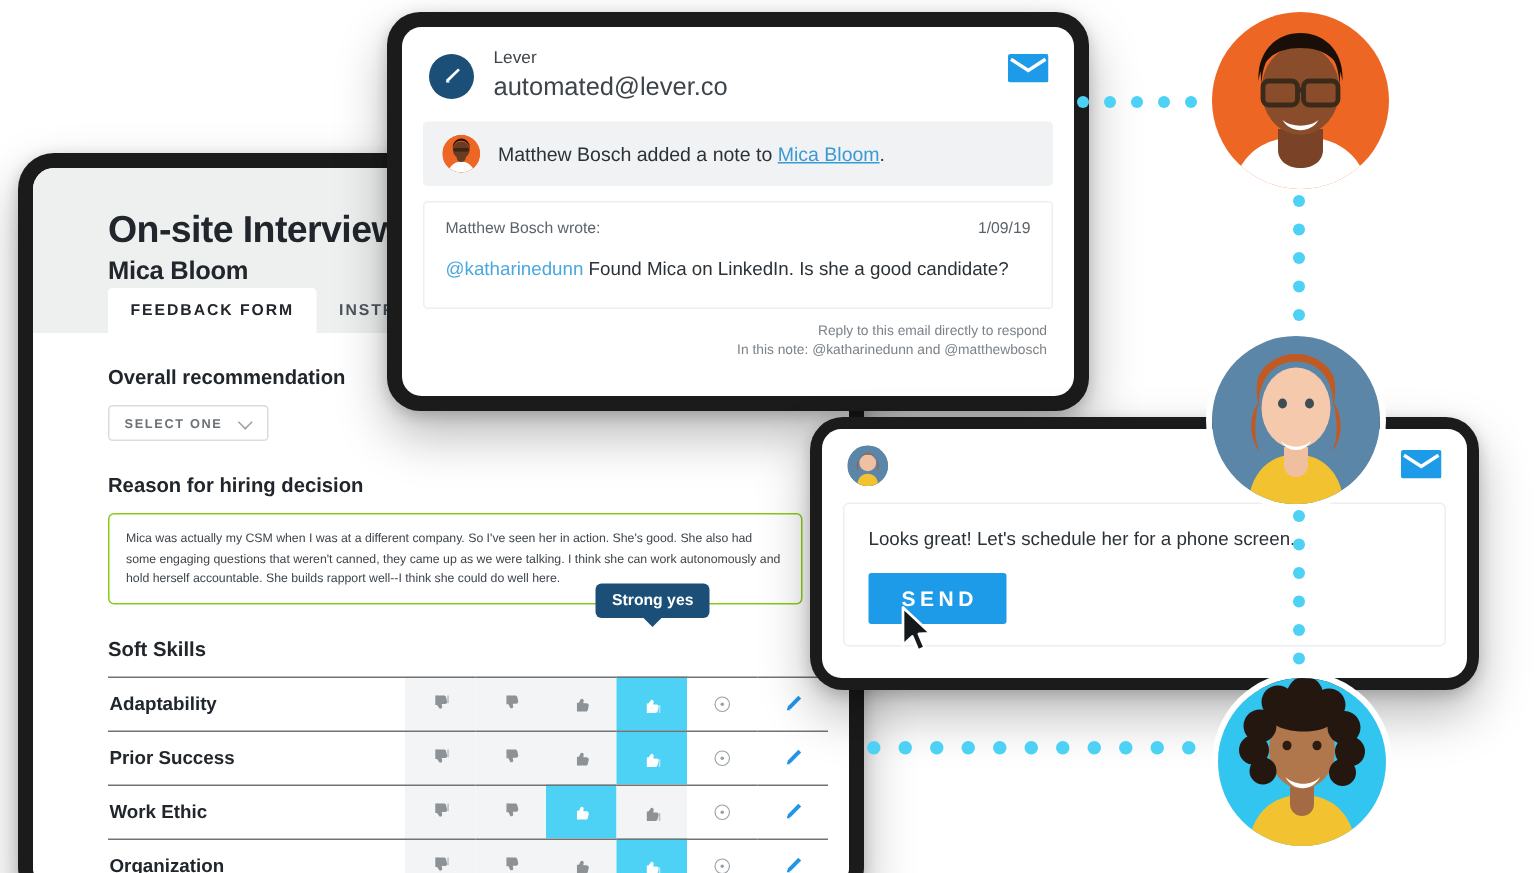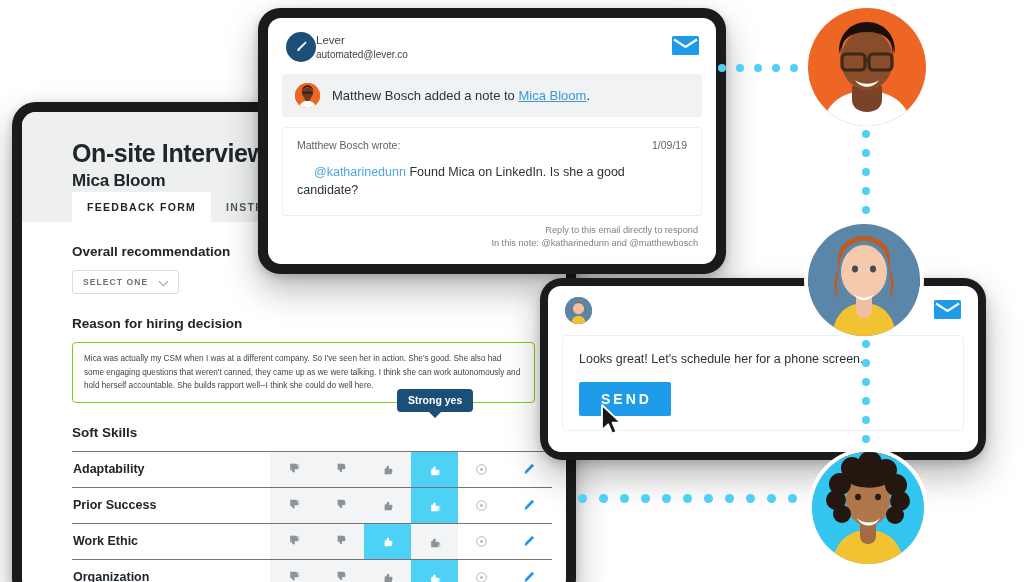--- a/index.html
+++ b/index.html
@@ -102,23 +102,23 @@
 
   
   #note-bezel{left:258px;top:8px;width:468px;height:266px;border-radius:22px;}
   #note-screen{left:268px;top:18px;width:448px;height:246px;border-radius:13px;}
 
   .note-head{display:flex;align-items:center;padding:14px 16px 12px 18px;position:relative;}
   .lever-logo{
     width:30px;height:30px;border-radius:50%;background:#1b4f77;
     display:flex;align-items:center;justify-content:center;flex:0 0 auto;
   }
-  .sender{margin-left:0;line-height:1.3;}
+  .sender{margin-left:13px;line-height:1.3;}
   .sender .nm{font-size:11.5px;color:#3d454b;}
-  .sender .em{font-size:10px;color:#3d454b;}
+  .sender .em{font-size:17px;color:#3d454b;}
   .env{position:absolute;right:17px;top:18px;}
 
   .note-strip{
     background:#f0f2f4;margin:0 14px;border-radius:3px;
     display:flex;align-items:center;padding:9px 13px;
   }
   .av-mb{
     width:25px;height:25px;border-radius:50%;flex:0 0 auto;overflow:hidden;
     background:#ee6623;position:relative;
   }
@@ -126,21 +126,21 @@
   .note-strip-txt a{color:#3b9ad4;text-decoration:underline;}
 
   .note-body{
     margin:10px 14px 0 14px;border:1px solid #eceef0;border-radius:3px;
     padding:11px 14px 16px 14px;background:#fff;
   }
   .note-meta{display:flex;justify-content:space-between;align-items:baseline;}
   .note-meta .w{font-size:10.5px;color:#5b6369;}
   .note-meta .d{font-size:10.5px;color:#5b6369;}
   .note-text{margin-top:13px;font-size:12.5px;color:#2b3237;line-height:1.4;}
-  .note-text .mention{color:#4aa8e0;margin-left:17px;}
+  .note-text .mention{color:#4aa8e0;}
   .note-foot{
     text-align:right;margin:8px 18px 0 0;font-size:9.2px;color:#7b8288;line-height:1.45;
   }
 
   
   #reply-bezel{left:540px;top:278px;width:446px;height:182px;border-radius:22px;}
   #reply-screen{left:548px;top:286px;width:430px;height:166px;border-radius:13px;}
 
   .reply-head{display:flex;align-items:center;padding:11px 16px 9px 17px;position:relative;}
   .av-kd{

